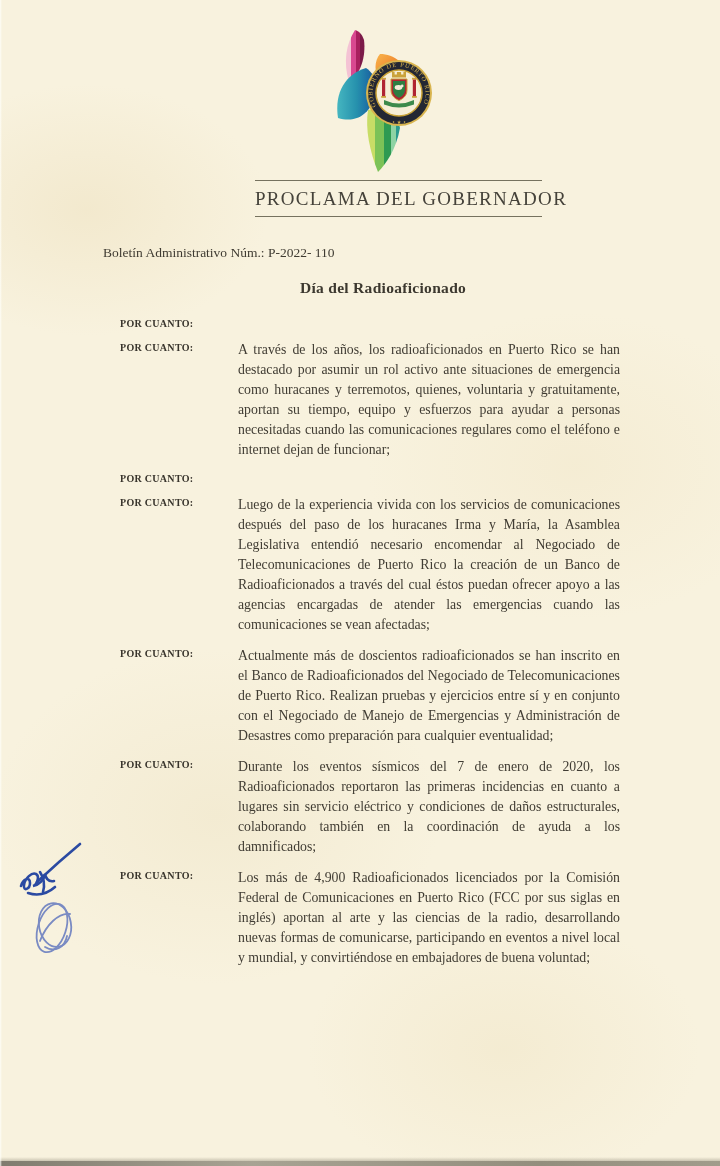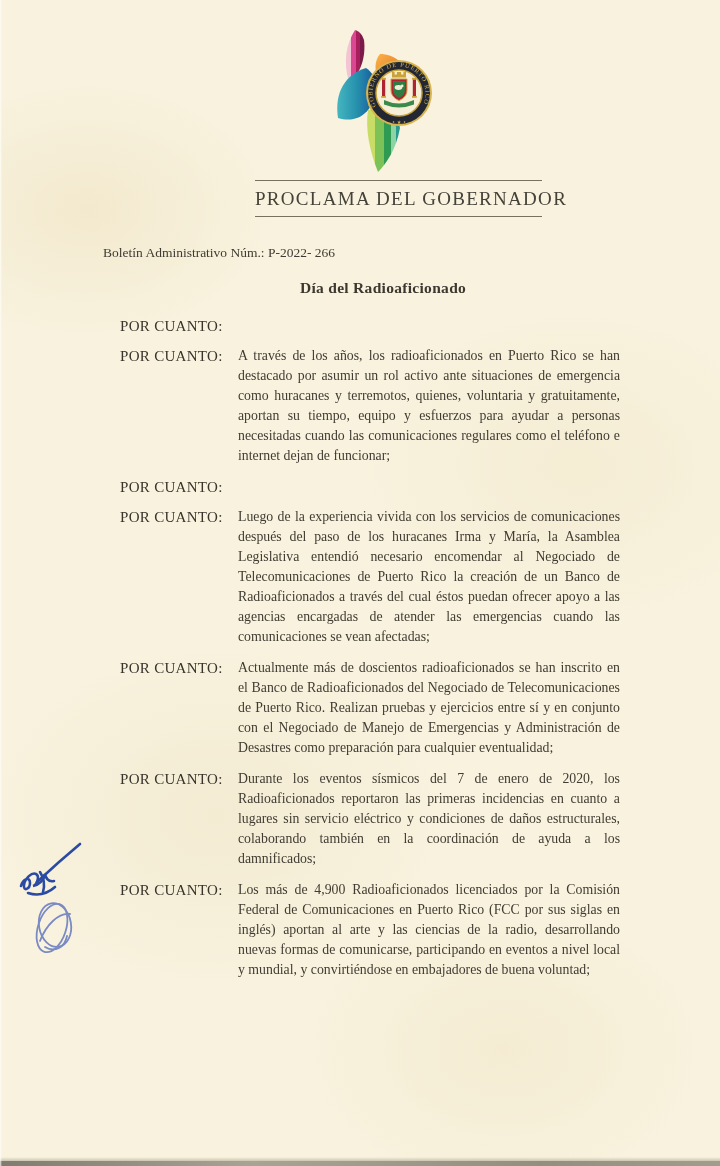--- a/index.html
+++ b/index.html
@@ -42,21 +42,21 @@
   .bulletin{position:absolute;left:103px;top:245px;font-size:13.5px;color:#3f3b32;}
 
   .doc-title{position:absolute;left:383px;top:279px;transform:translateX(-50%);
     font-size:15.5px;letter-spacing:.3px;color:#3c382f;white-space:nowrap;font-weight:bold;}
 
   
   .clauses{position:absolute;left:120px;top:316px;width:500px;}
   .clause{display:flex;margin-bottom:11px;}
   .clause .label{
     flex:0 0 118px;
-    font-size:15px;font-weight:normal;letter-spacing:.3px;color:#38342c;
+    font-size:10px;font-weight:bold;letter-spacing:.3px;color:#38342c;
     padding-top:2px;
   }
   .clause .text{
     flex:1 1 auto;width:382px;
     font-size:13.8px;line-height:20px;
     text-align:justify;color:#403c33;
   }
 
   
   .mark-upper{position:absolute;left:16px;top:841px;width:68px;height:60px;}
@@ -131,21 +131,21 @@
       <rect x="53.2" y="72" width="4.8" height="1.8" fill="#caa23a"></rect>
       <rect x="84" y="53.8" width="4.8" height="1.8" fill="#caa23a"></rect>
       <rect x="84.8" y="55.6" width="3.2" height="16.4" fill="#b02432"></rect>
       <rect x="84" y="72" width="4.8" height="1.8" fill="#caa23a"></rect>
       <path d="M56,76 q15,7 30,0 v4.5 q-15,6 -30,0 Z" fill="#3c8a4b"></path>
     </g>
   </svg>
 
   <div class="banner">PROCLAMA DEL GOBERNADOR</div>
 
-  <div class="bulletin">Boletín Administrativo Núm.: P-2022- 266</div>
+  <div class="bulletin">Boletín Administrativo Núm.: P-2022- 110</div>
 
   <div class="doc-title">Día del Radioaficionado</div>
 
   <div class="clauses">
     <div class="clause">
       <div class="label">POR CUANTO:</div>
     </div>
     <div class="clause">
       <div class="label">POR CUANTO:</div>
       <div class="text">A través de los años, los radioaficionados en Puerto Rico se han destacado por asumir un rol activo ante situaciones de emergencia como huracanes y terremotos, quienes, voluntaria y gratuitamente, aportan su tiempo, equipo y esfuerzos para ayudar a personas necesitadas cuando las comunicaciones regulares como el teléfono e internet dejan de funcionar;</div>

